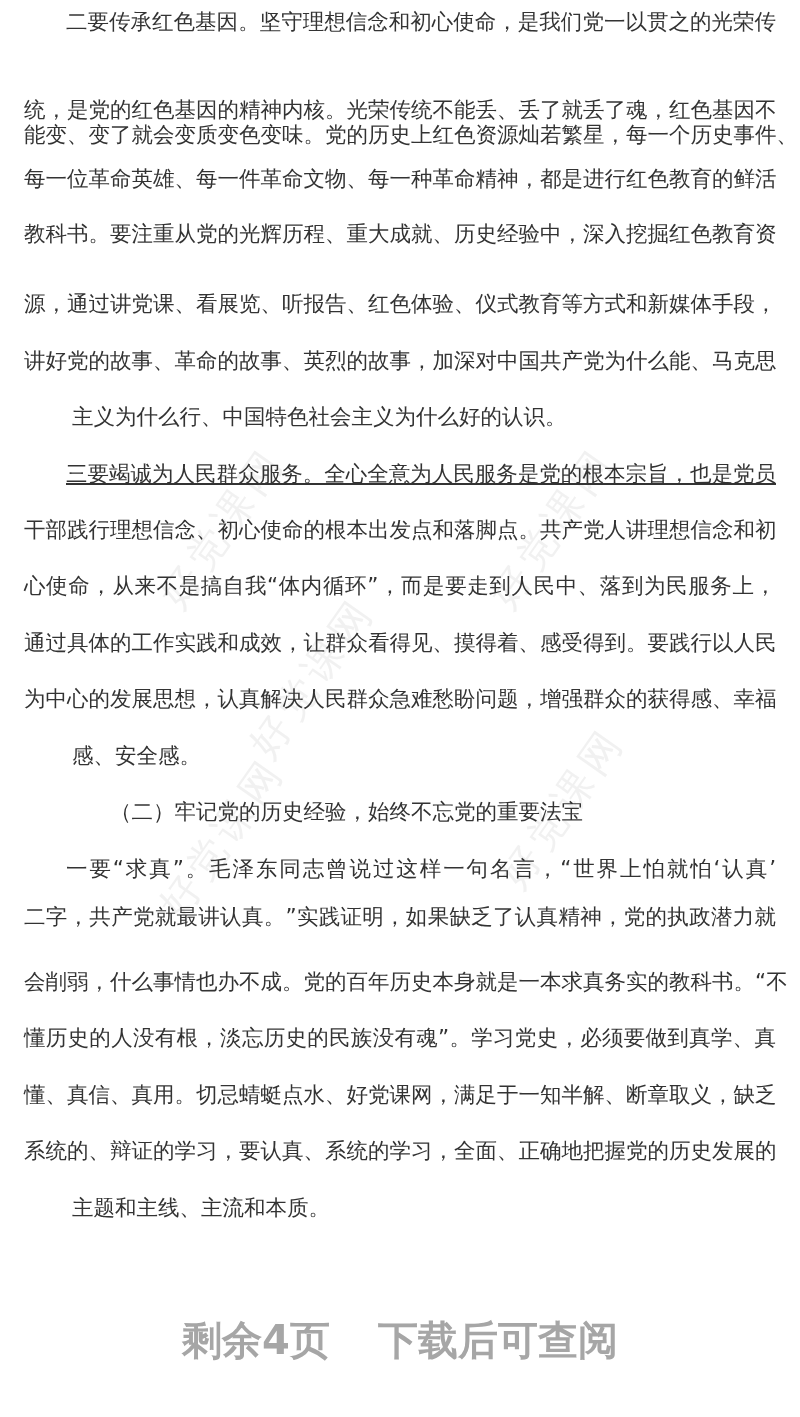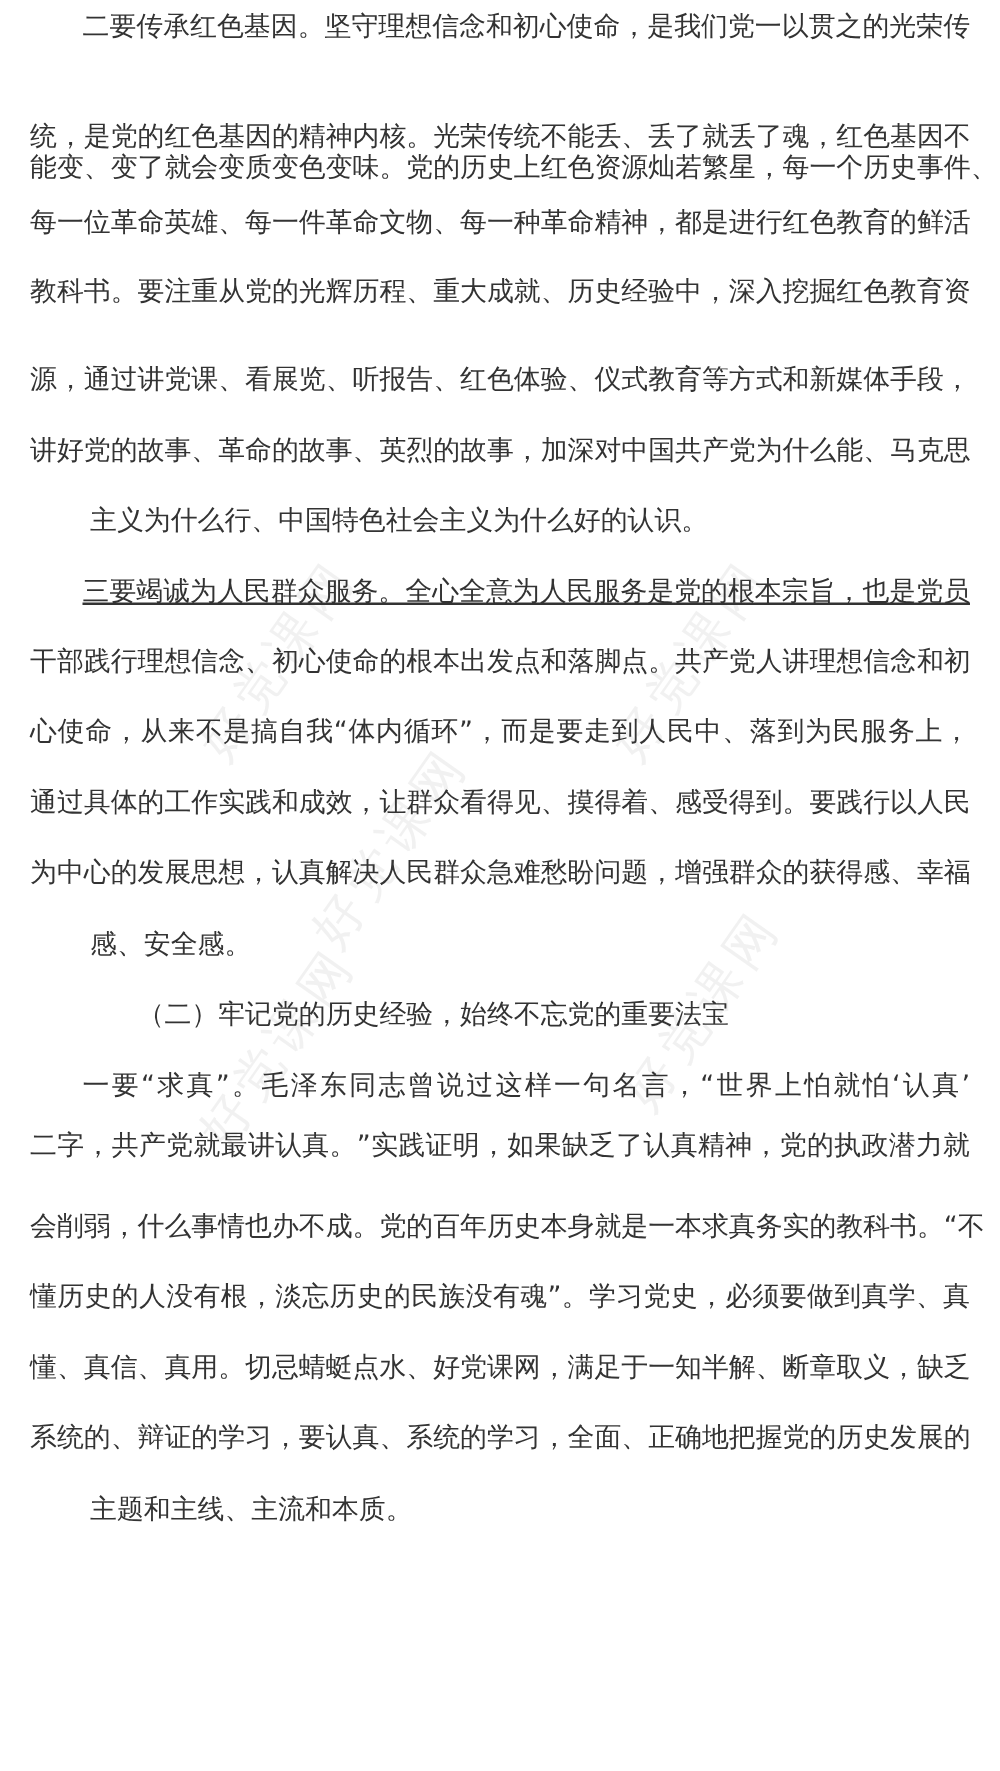--- a/index.html
+++ b/index.html
@@ -107,14 +107,17 @@
   <div>
     <div class="line indent" style="top:854px;">一要“求真”。毛泽东同志曾说过这样一句名言，“世界上怕就怕‘认真’</div>
     <div class="line" style="top:902px;">二字，共产党就最讲认真。”实践证明，如果缺乏了认真精神，党的执政潜力就</div>
     <div class="line" style="top:967px;">会削弱，什么事情也办不成。党的百年历史本身就是一本求真务实的教科书。“不</div>
     <div class="line" style="top:1023px;">懂历史的人没有根，淡忘历史的民族没有魂”。学习党史，必须要做到真学、真</div>
     <div class="line" style="top:1080px;">懂、真信、真用。切忌蜻蜓点水、好党课网，满足于一知半解、断章取义，缺乏</div>
     <div class="line" style="top:1136px;">系统的、辩证的学习，要认真、系统的学习，全面、正确地把握党的历史发展的</div>
     <div class="line last" style="top:1193px;">主题和主线、主流和本质。</div>
   </div>
 
+  <div class="footer-banner">
+    <span>剩余4页</span><span class="gap"></span><span>下载后可查阅</span>
+  </div>
 
 </div>
 
 </body></html>

